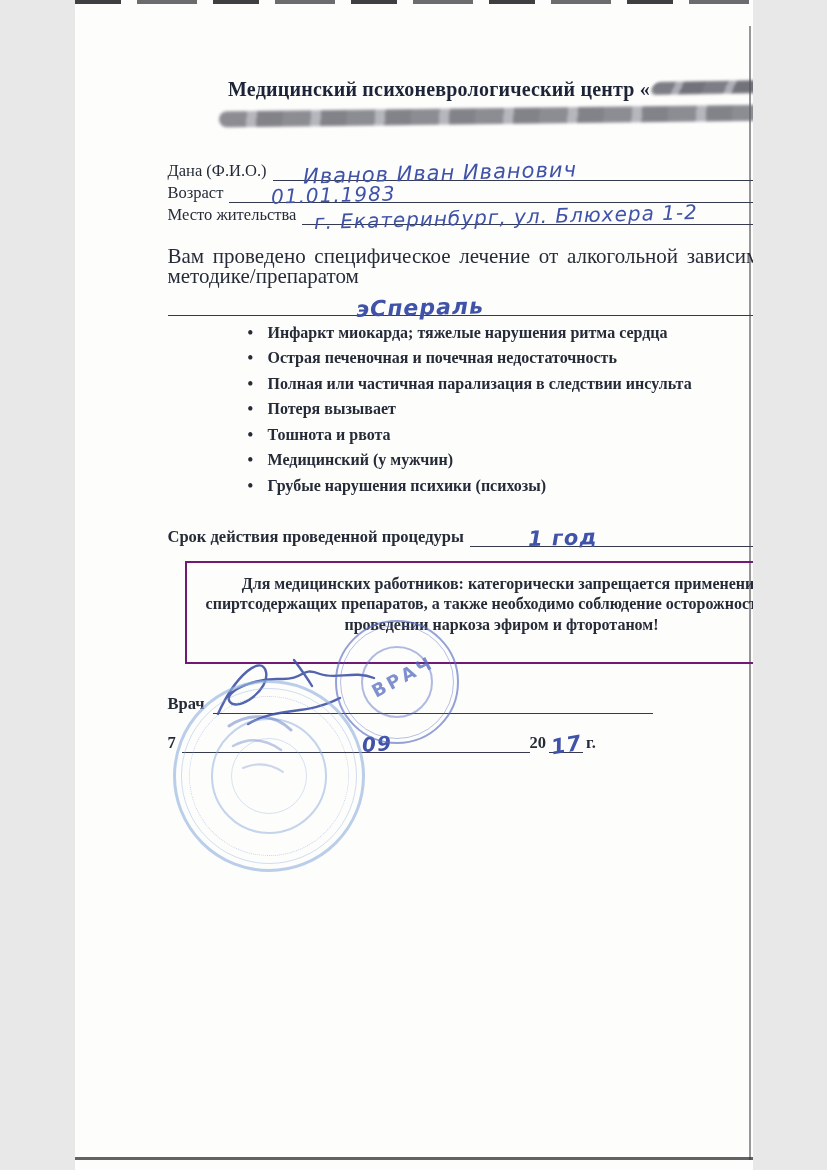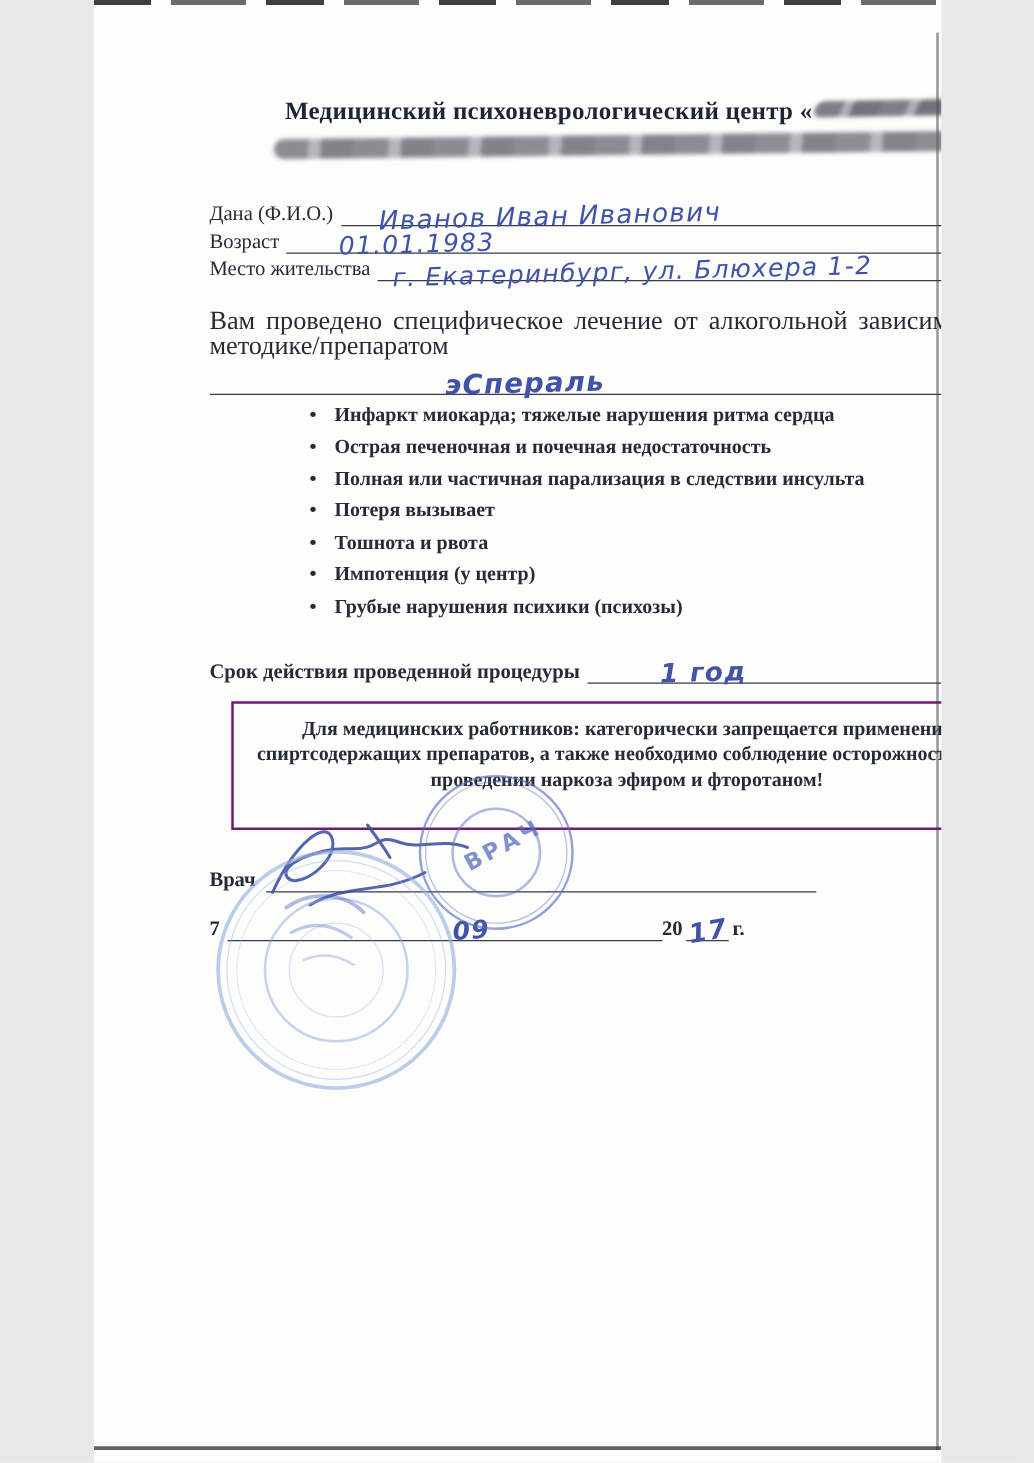--- a/index.html
+++ b/index.html
@@ -159,21 +159,21 @@
       <li>
           <span class="dot">•</span>
           <span>Потеря вызывает</span>
         </li>
       <li>
           <span class="dot">•</span>
           <span>Тошнота и рвота</span>
         </li>
       <li>
           <span class="dot">•</span>
-          <span>Импотенция (у центр)</span>
+          <span>Медицинский (у мужчин)</span>
         </li>
       <li>
           <span class="dot">•</span>
           <span>Грубые нарушения психики (психозы)</span>
         </li>
     </ul>
 
     <div class="duration-row">
       <span>Срок действия проведенной процедуры</span>
       <span class="uline">

